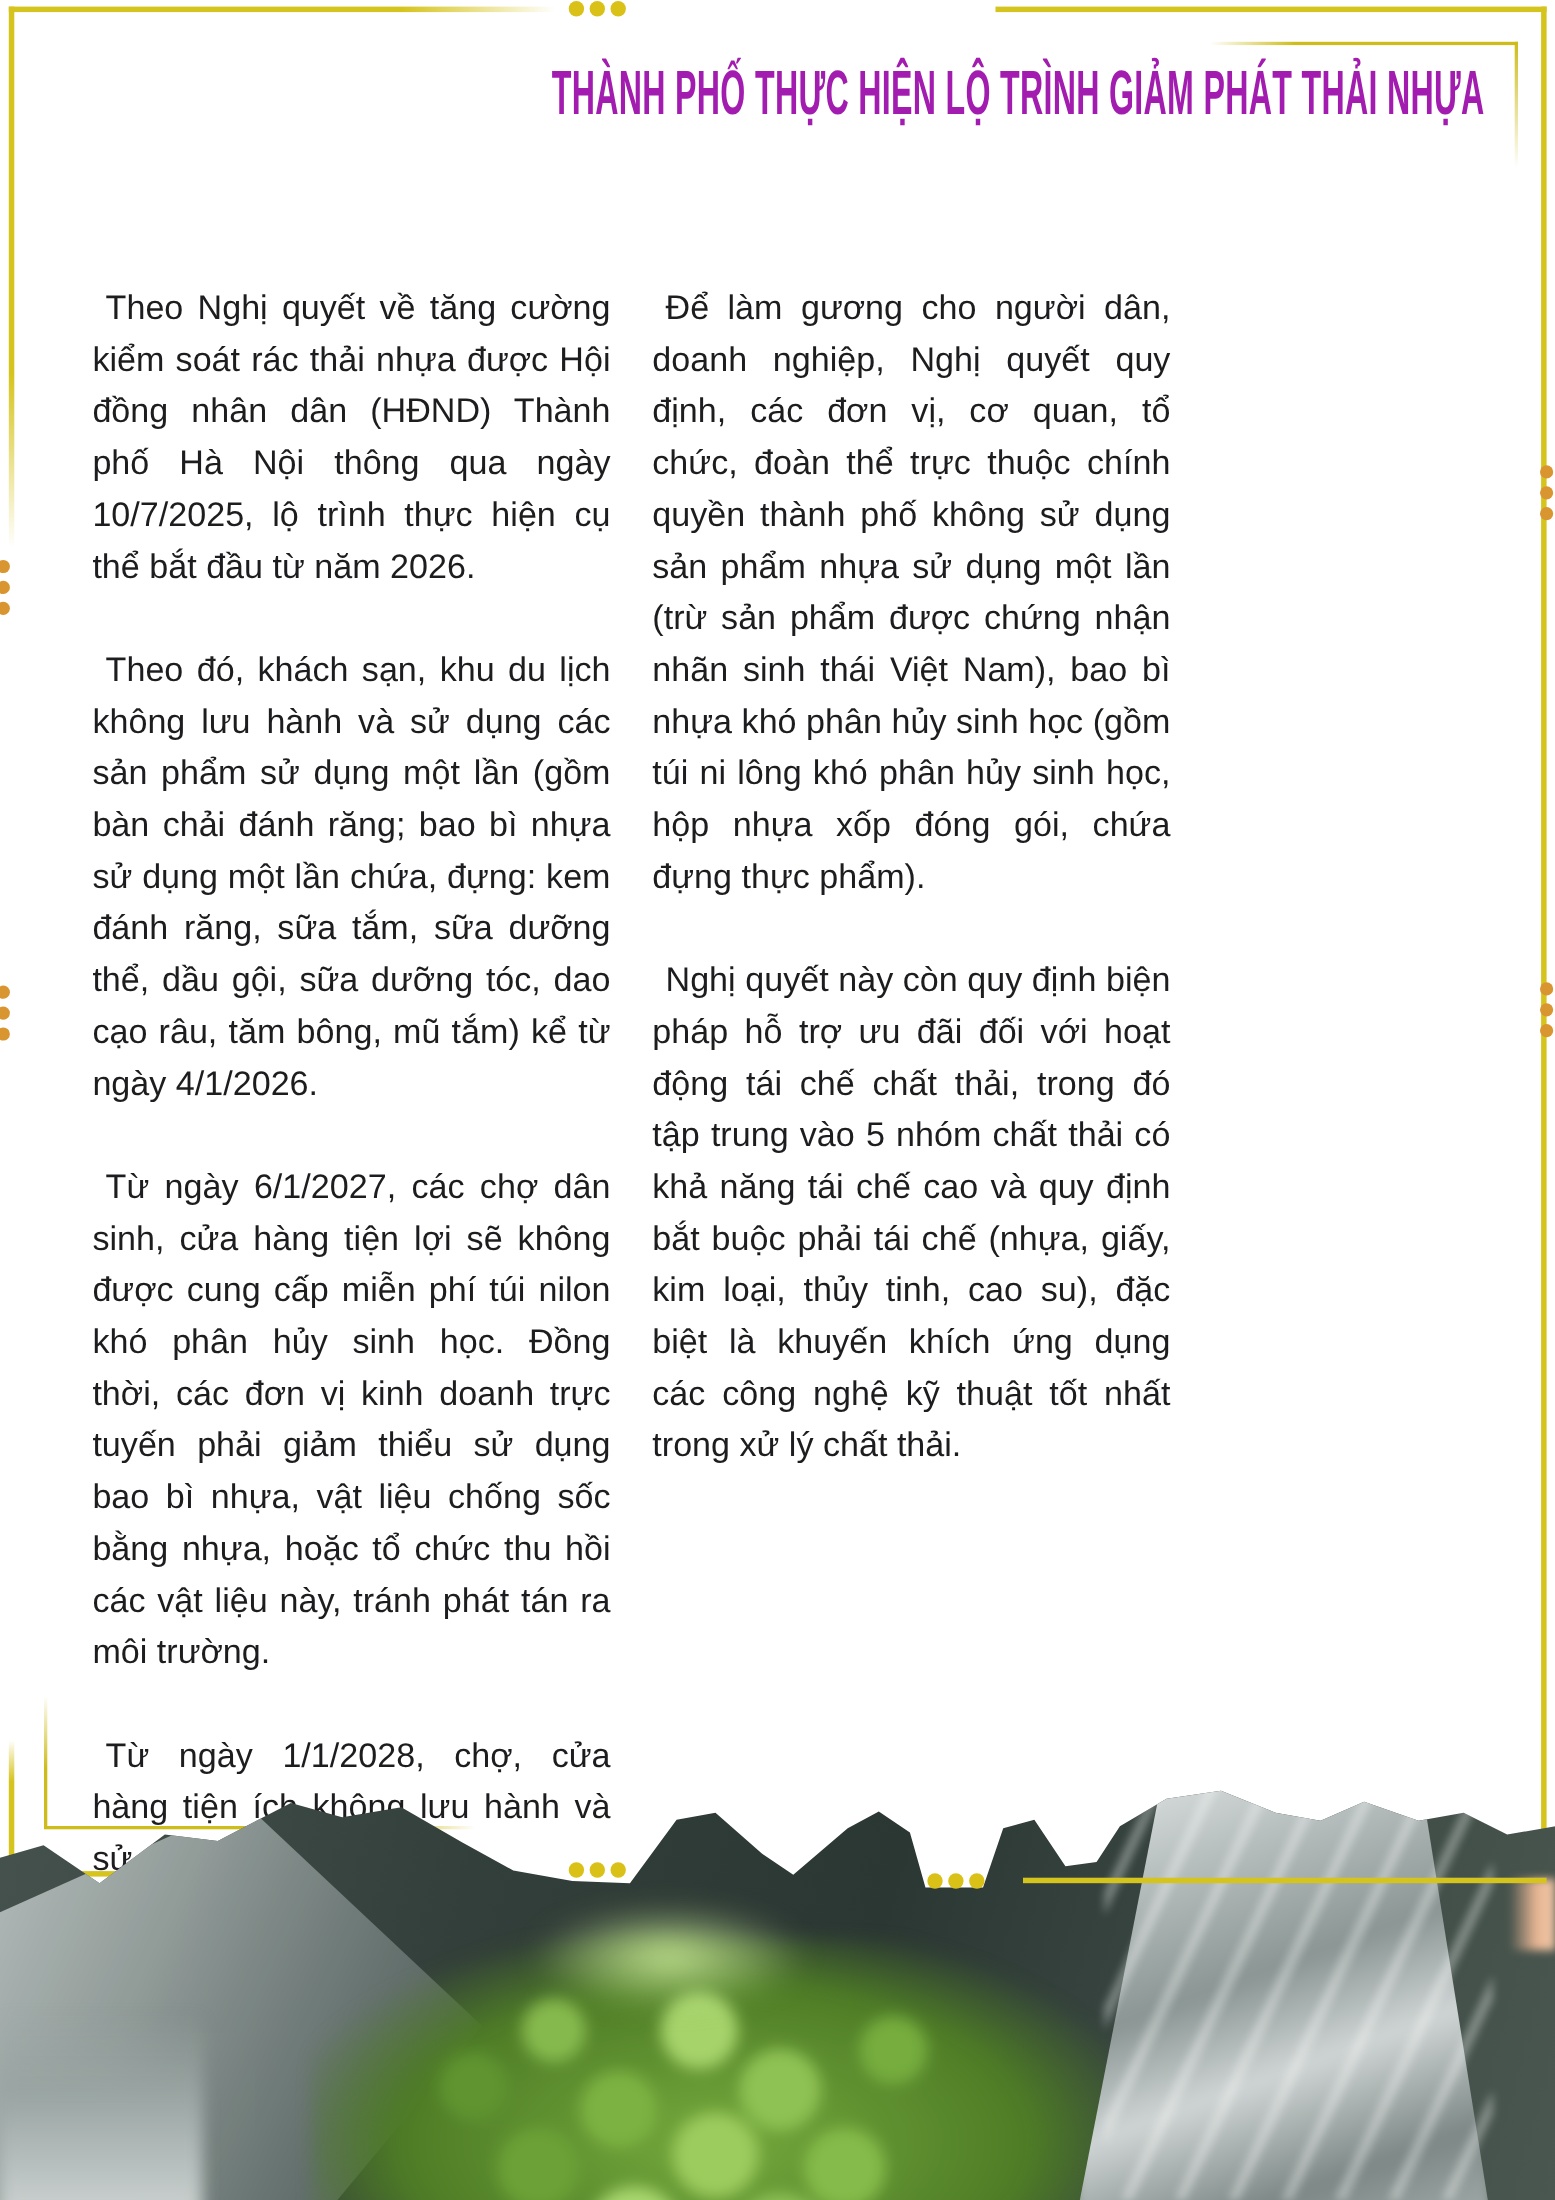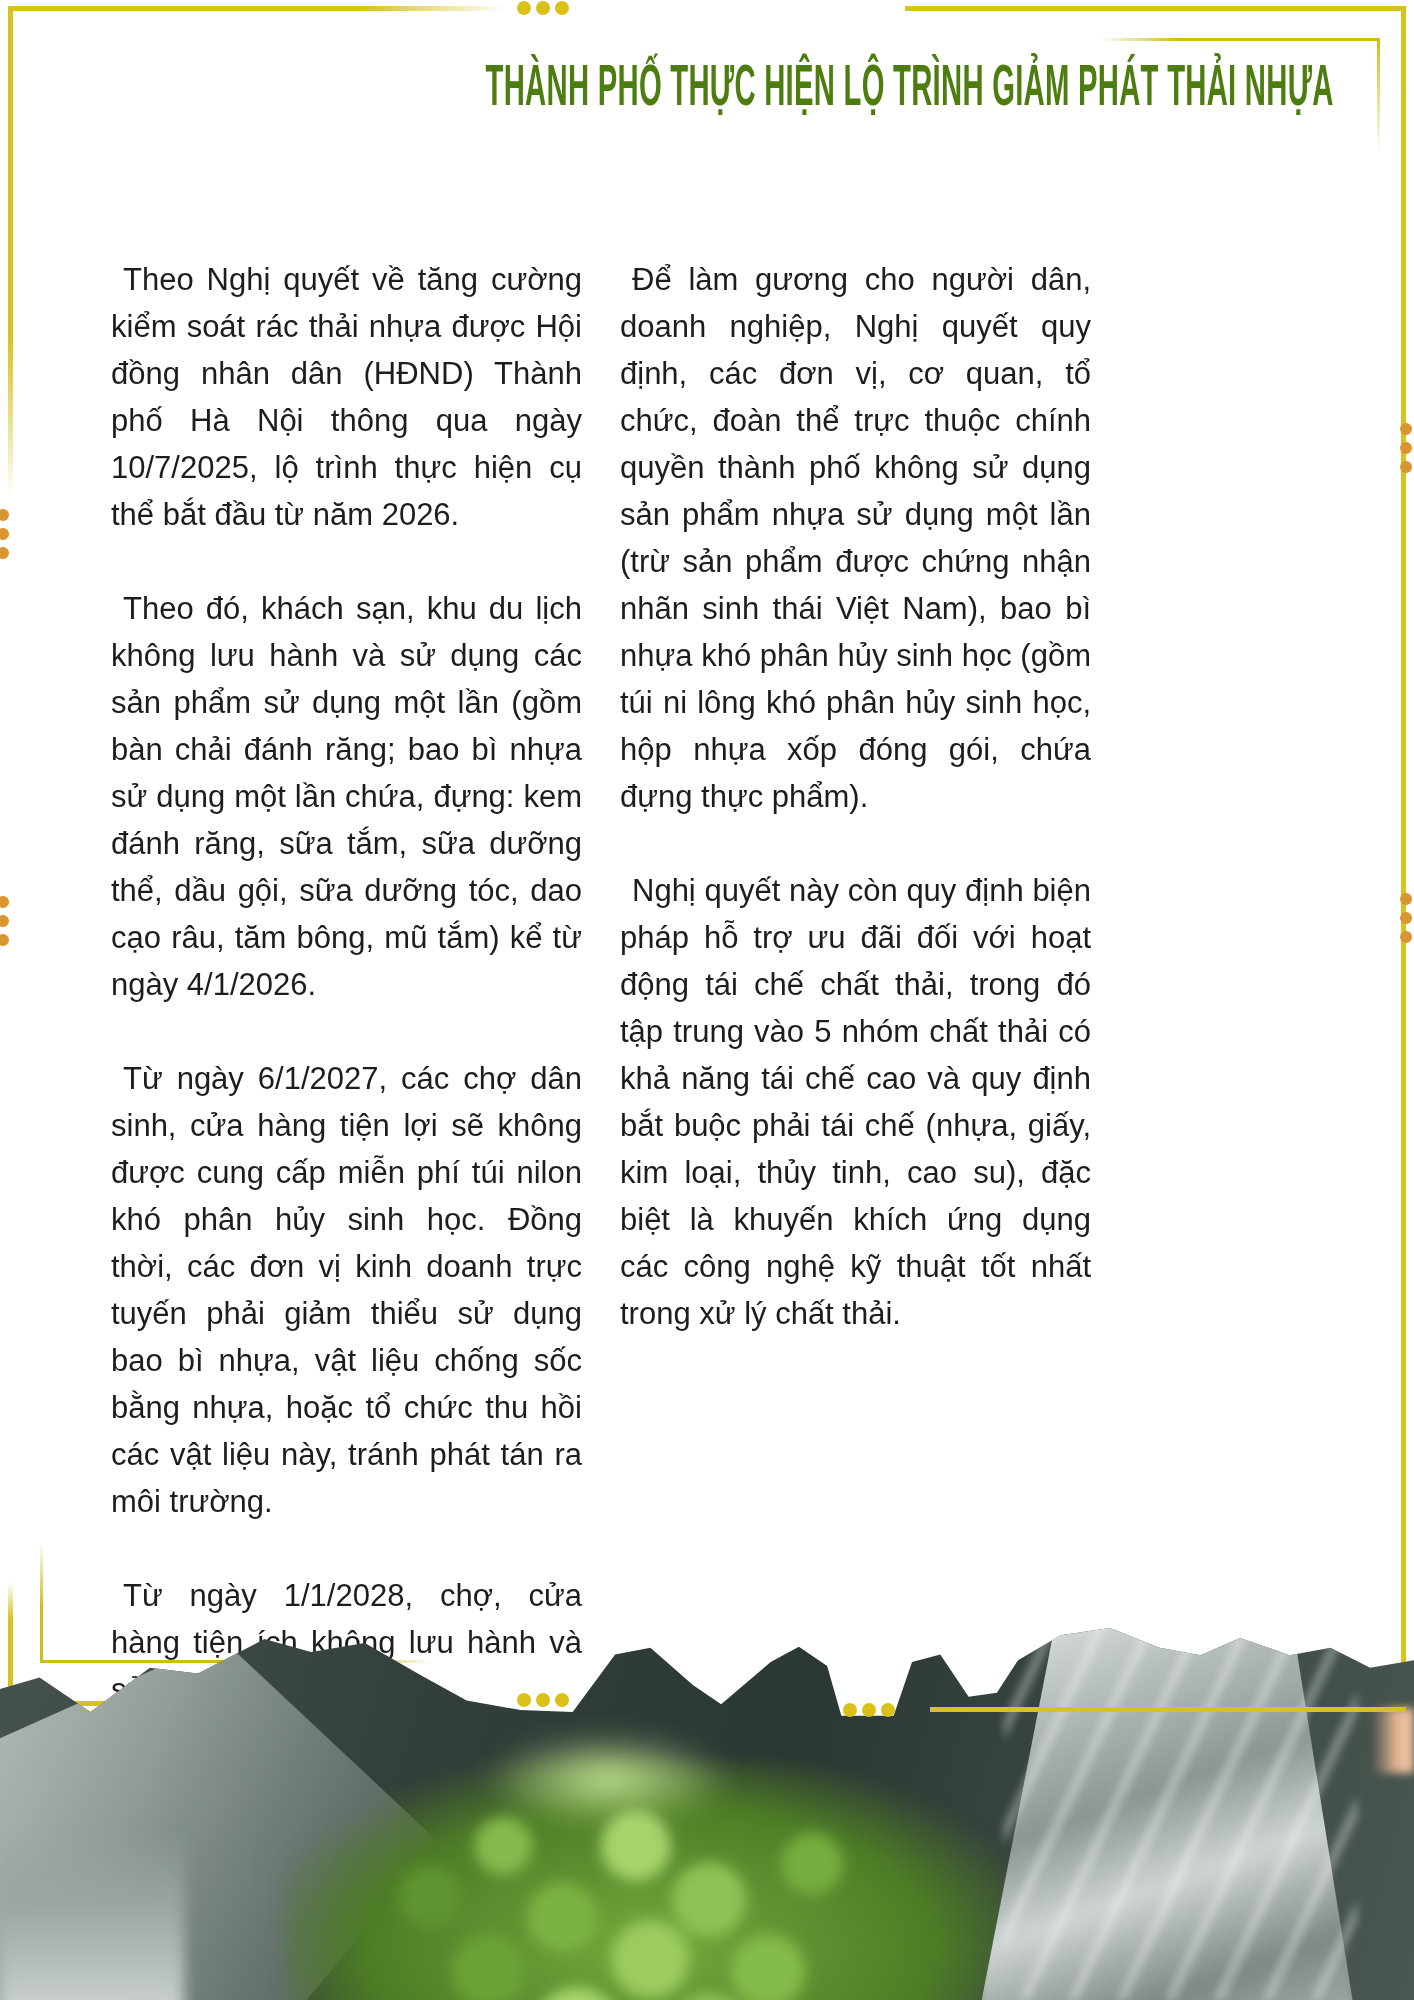--- a/index.html
+++ b/index.html
@@ -32,26 +32,26 @@
   .hdots.top{left:517px;top:1px;}
   .hdots.bot-a{left:517px;top:1693px;z-index:7;}
   .hdots.bot-b{left:843px;top:1703px;z-index:7;}
   .vdots{position:absolute;z-index:7;}
   .vdots i{width:12px;height:12px;border-radius:50%;background:#d9952f;display:block;margin-bottom:7px;}
   .vdots.l1{left:-3px;top:509px;}
   .vdots.l2{left:-3px;top:896px;}
   .vdots.r1{left:1400px;top:423px;}
   .vdots.r2{left:1400px;top:893px;}
   
-  .title{position:absolute;top:58px;left:84px;width:980px;text-align:center;color:#4d7c0f;z-index:2;}
+  .title{position:absolute;top:58px;left:100px;width:980px;text-align:center;color:#a21caf;z-index:2;}
   .t-row{height:54px;}
   .t-line{display:inline-block;white-space:nowrap;font-weight:700;font-size:57px;line-height:54px;
           transform-origin:50% 50%;letter-spacing:0.5px;}
   
-  .cols{position:absolute;top:256px;left:84px;width:980px;display:flex;gap:38px;z-index:2;margin-left:27px;}
+  .cols{position:absolute;top:256px;left:84px;width:980px;display:flex;gap:38px;z-index:2;}
   .col{flex:1;min-width:0;}
   .col p{margin:0 0 47px 0;font-size:31px;line-height:47px;color:#1d1d1f;
          text-align:justify;text-indent:12px;}
   
   .photo{position:absolute;left:0;top:1616px;width:1414px;height:384px;margin:0;z-index:3;overflow:hidden;
     clip-path:polygon(0 19%,2.8% 16%,6.4% 25%,10.6% 13.5%,14% 15%,18.7% 6%,22% 9.4%,25.8% 7%,
       29.7% 15.3%,33% 22%,36.8% 24.5%,40.5% 25%,43.5% 10%,46% 8.3%,49% 18%,51% 23%,54.5% 12%,
       56.5% 8%,58.5% 13%,59.5% 26%,63.2% 26%,64.5% 12%,66.5% 10%,68.5% 21%,70.5% 20%,72% 11.5%,
       75% 5%,78.5% 3.1%,82% 8.3%,84.9% 10.2%,87.7% 5.7%,91.2% 10.2%,94.1% 8.3%,96.9% 13.5%,
       100% 11.5%,100% 100%,0 100%);}

